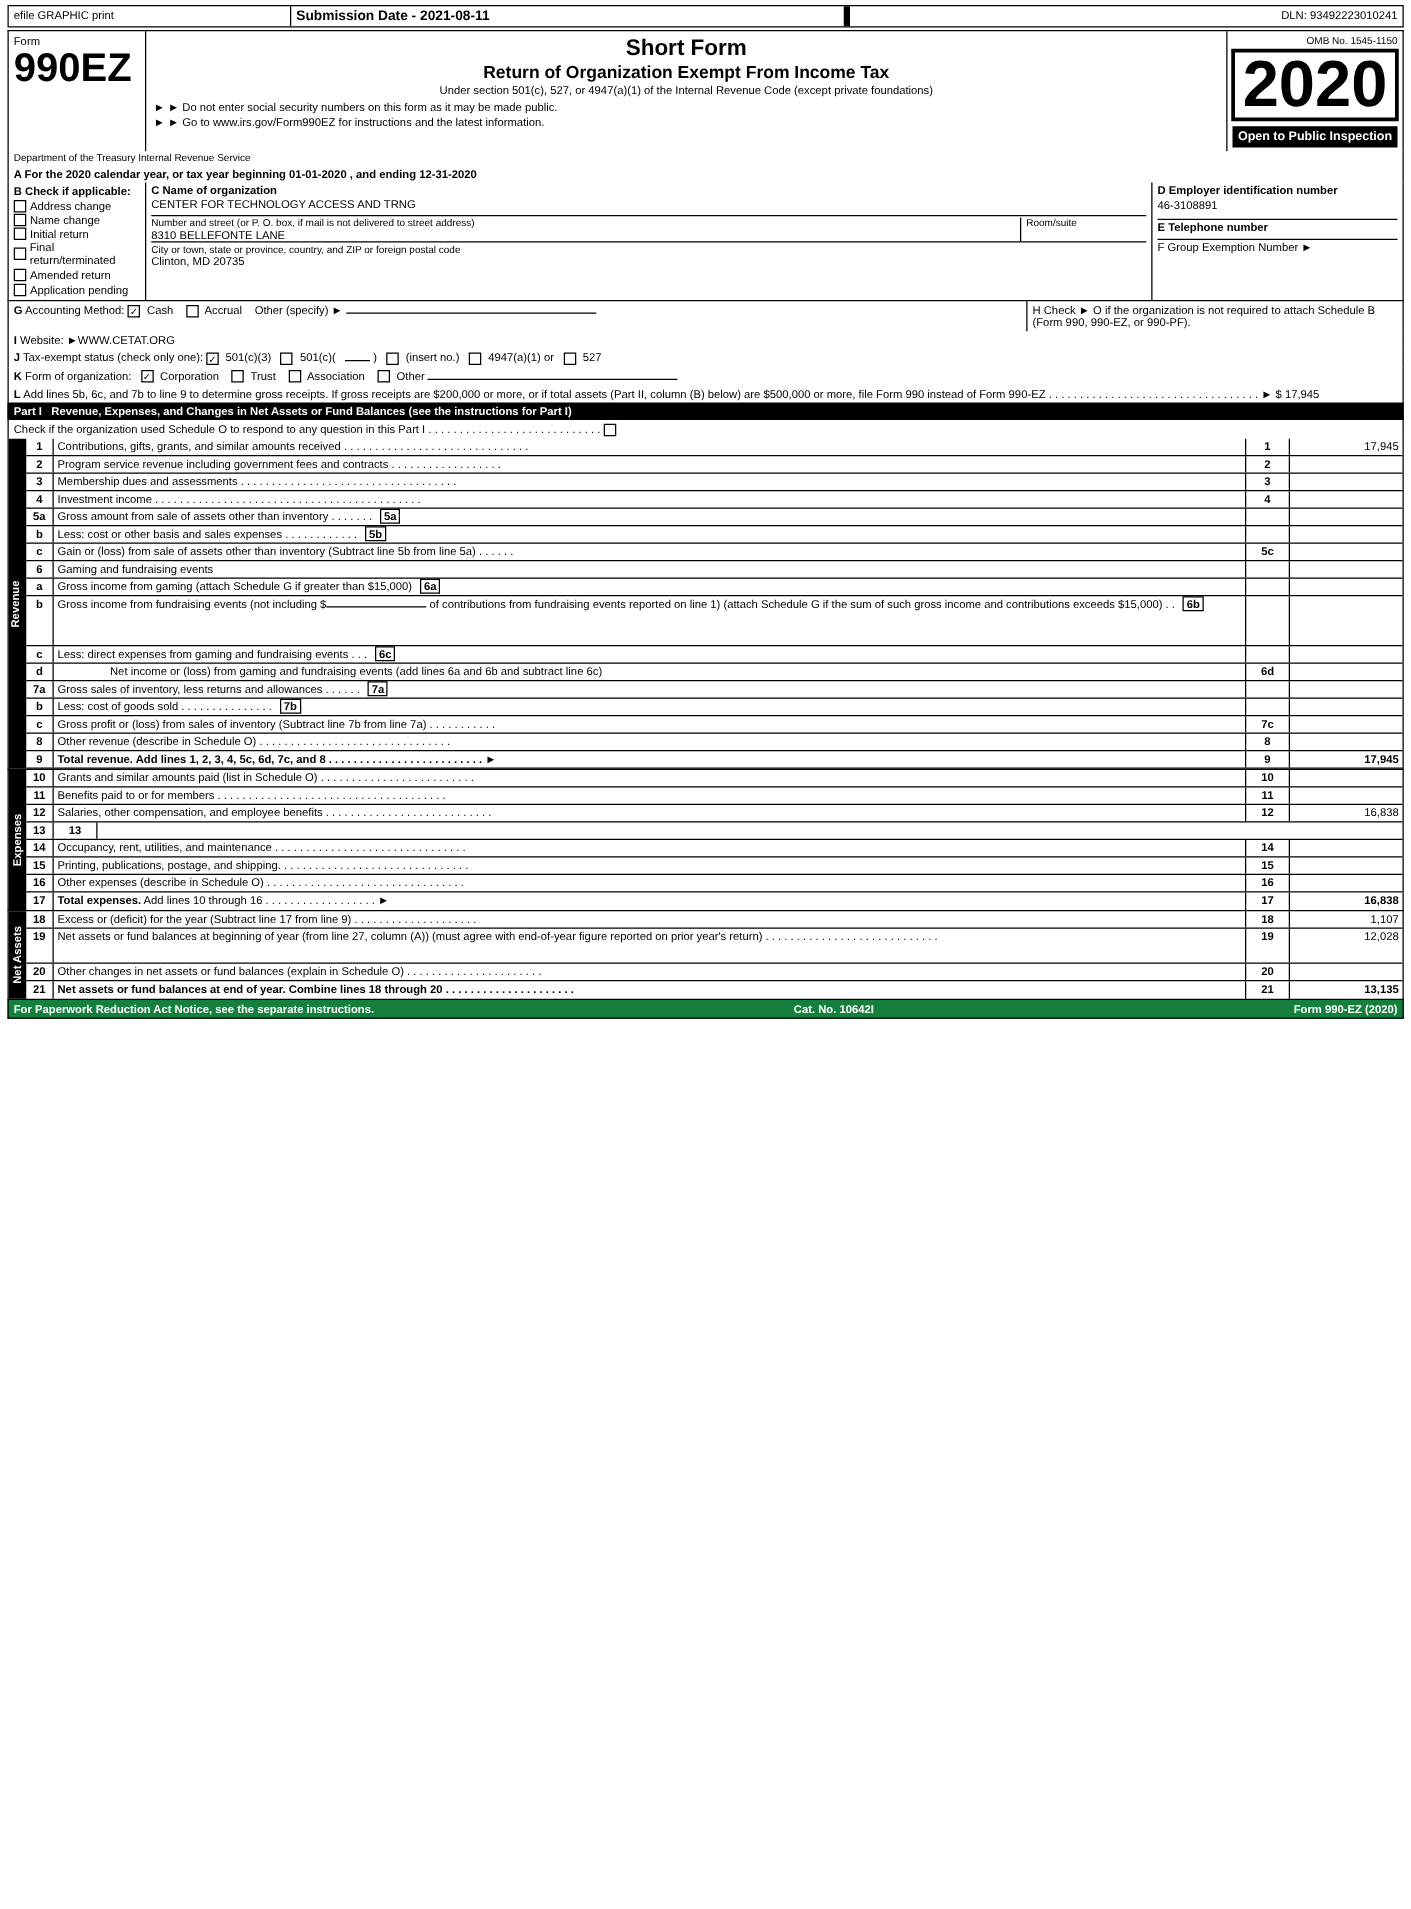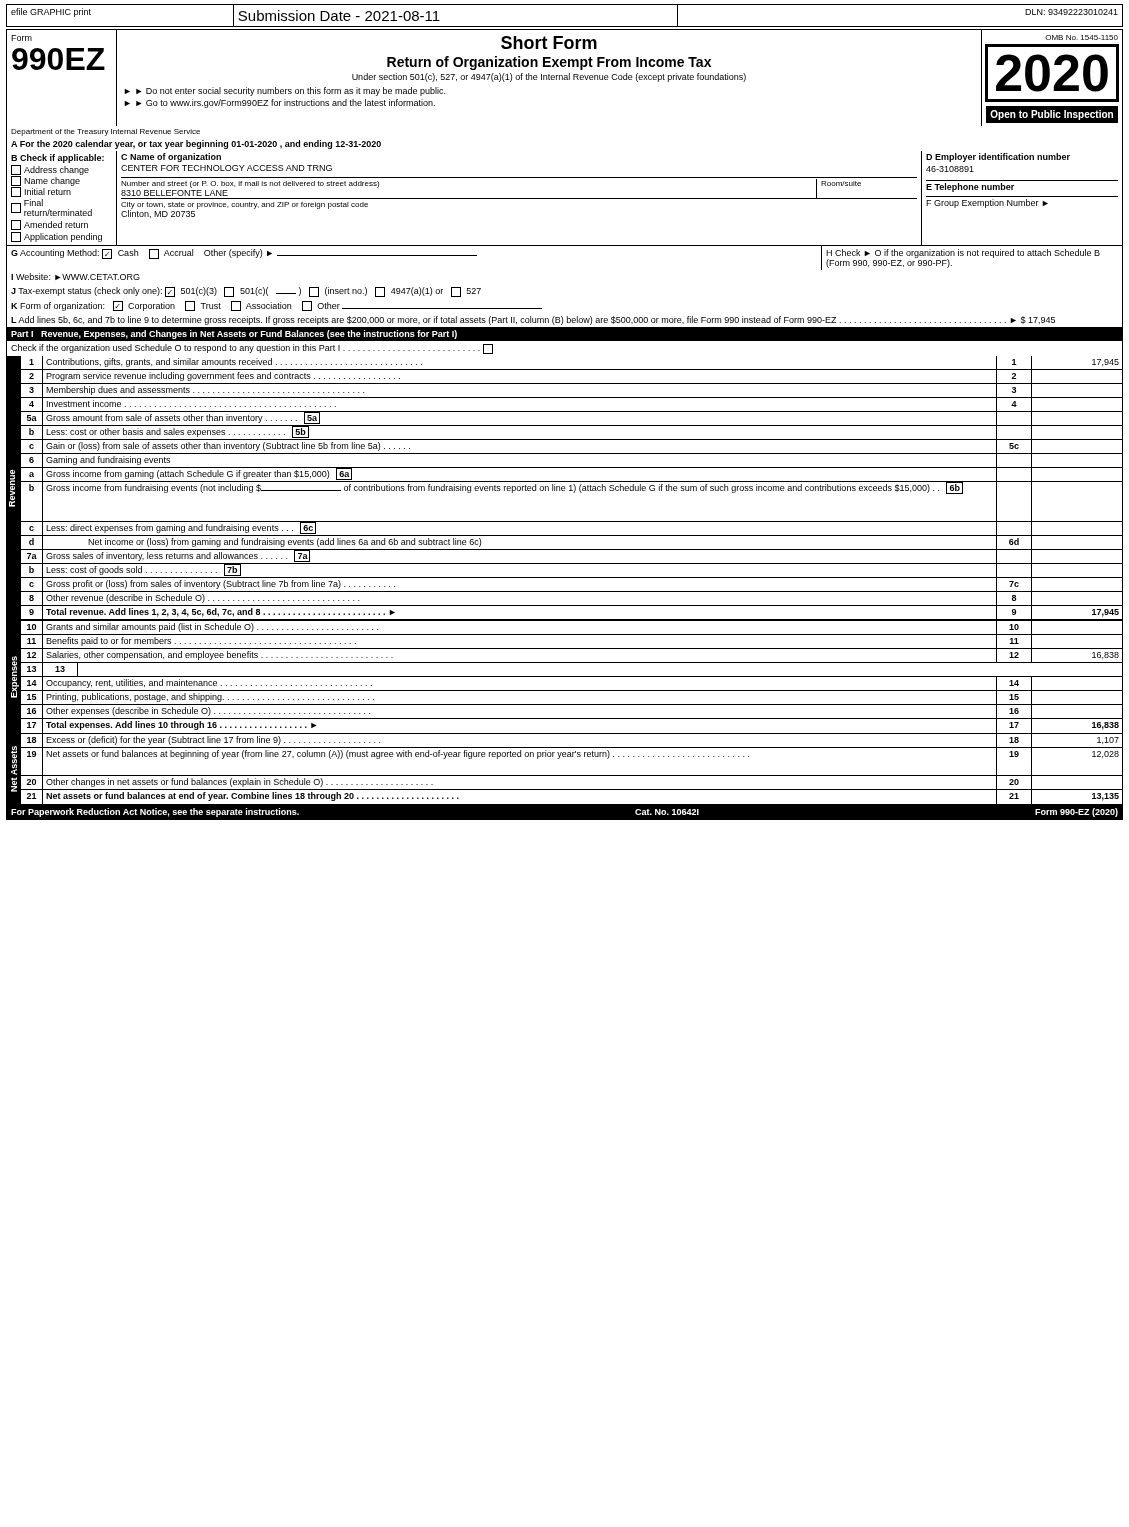--- a/index.html
+++ b/index.html
@@ -2,21 +2,21 @@
 <html><head>
   <meta charset="utf-8">
   <style>
     * { box-sizing: border-box; margin: 0; padding: 0; }
     body { font-family: Arial, sans-serif; font-size: 10px; background: #fff; color: #000; width: 1129px; }
     .page { width: 1129px; padding: 4px 6px; }
 
     
     .top-bar { display: flex; border: 1px solid #000; margin-bottom: 2px; }
     .top-bar-left { flex: 1; padding: 2px 4px; border-right: 1px solid #000; font-size: 9px; }
-    .top-bar-mid { flex: 2; padding: 2px 4px; border-right: 1px solid #000000; font-size: 15px; }
+    .top-bar-mid { flex: 2; padding: 2px 4px; border-right: 5px solid #000000; font-size: 11px; font-weight: bold; }
     .top-bar-right { flex: 2; padding: 2px 4px; font-size: 9px; }
 
     .revenue-label { writing-mode: vertical-rl; transform: rotate(180deg); text-align: center; font-weight: bold; font-size: 9px; background: #000; color: #fff; }
 
     .checkbox { display: inline-block; width: 10px; height: 10px; border: 1px solid #000; margin-right: 3px; vertical-align: middle; }
     .checkbox.checked::after { content: '✓'; font-size: 8px; line-height: 10px; display: block; text-align: center; }
     .dln { font-size: 9px; text-align: right; }
 
     .net-assets-label { writing-mode: vertical-rl; transform: rotate(180deg); font-weight: bold; font-size: 9px; background: #000; color: #fff; text-align: center; padding: 2px; }
     .expenses-label { writing-mode: vertical-rl; transform: rotate(180deg); font-weight: bold; font-size: 9px; background: #000; color: #fff; text-align: center; padding: 2px; }
@@ -392,21 +392,21 @@
 
       <div style="display:flex; border-bottom:1px solid #000; min-height:14px;">
         <div style="width:22px; text-align:center; font-weight:bold; border-right:1px solid #000; padding:1px 2px; font-size:9px;">16</div>
         <div style="flex:1; padding:1px 3px; font-size:9px; border-right:1px solid #000;">Other expenses (describe in Schedule O) . . . . . . . . . . . . . . . . . . . . . . . . . . . . . . . .</div>
         <div style="width:35px; text-align:center; border-right:1px solid #000; padding:1px 2px; font-size:9px; font-weight:bold;">16</div>
         <div style="width:90px;"></div>
       </div>
 
       <div style="display:flex; min-height:14px;">
         <div style="width:22px; text-align:center; font-weight:bold; border-right:1px solid #000; padding:1px 2px; font-size:9px;">17</div>
-        <div style="flex:1; padding:1px 3px; font-size:9px; border-right:1px solid #000; font-weight:bold;"><strong>Total expenses.</strong> Add lines 10 through 16   .   .   .   .   .   .   .   .   .   .   .   .   .   .   .   .   .   . ►</div>
+        <div style="flex:1; padding:1px 3px; font-size:9px; border-right:1px solid #000; font-weight:normal;"><strong>Total expenses.</strong> Add lines 10 through 16   .   .   .   .   .   .   .   .   .   .   .   .   .   .   .   .   .   . ►</div>
         <div style="width:35px; text-align:center; border-right:1px solid #000; padding:1px 2px; font-size:9px; font-weight:bold;">17</div>
         <div style="width:90px; text-align:right; padding:1px 3px; font-size:9px; font-weight:bold;">16,838</div>
       </div>
     </div>
   </div>
 
   <div style="display:flex; border:1px solid #000; border-top:none;">
     <div class="net-assets-label" style="width:14px; min-width:14px;">Net Assets</div>
     <div style="flex:1;">
 
@@ -433,19 +433,19 @@
 
       <div style="display:flex; min-height:14px;">
         <div style="width:22px; text-align:center; font-weight:bold; border-right:1px solid #000; padding:1px 2px; font-size:9px;">21</div>
         <div style="flex:1; padding:1px 3px; font-size:9px; border-right:1px solid #000; font-weight:bold;"><strong>Net assets or fund balances at end of year.</strong> Combine lines 18 through 20 . . . . . . . . . . . . . . . . . . . . .</div>
         <div style="width:35px; text-align:center; border-right:1px solid #000; padding:1px 2px; font-size:9px; font-weight:bold;">21</div>
         <div style="width:90px; text-align:right; padding:1px 3px; font-size:9px; font-weight:bold;">13,135</div>
       </div>
     </div>
   </div>
 
-  <div style="display:flex; justify-content:space-between; border:1px solid #000; border-top:none; padding:2px 4px; font-size:9px; font-weight:bold; background:#000000; color:#fff;">
+  <div style="display:flex; justify-content:space-between; border:1px solid #000; border-top:none; padding:2px 4px; font-size:9px; font-weight:bold; background:#15803d; color:#fff;">
     <span>For Paperwork Reduction Act Notice, see the separate instructions.</span>
     <span>Cat. No. 10642I</span>
     <span>Form 990-EZ (2020)</span>
   </div>
 
 </div>
 
 </body></html>

